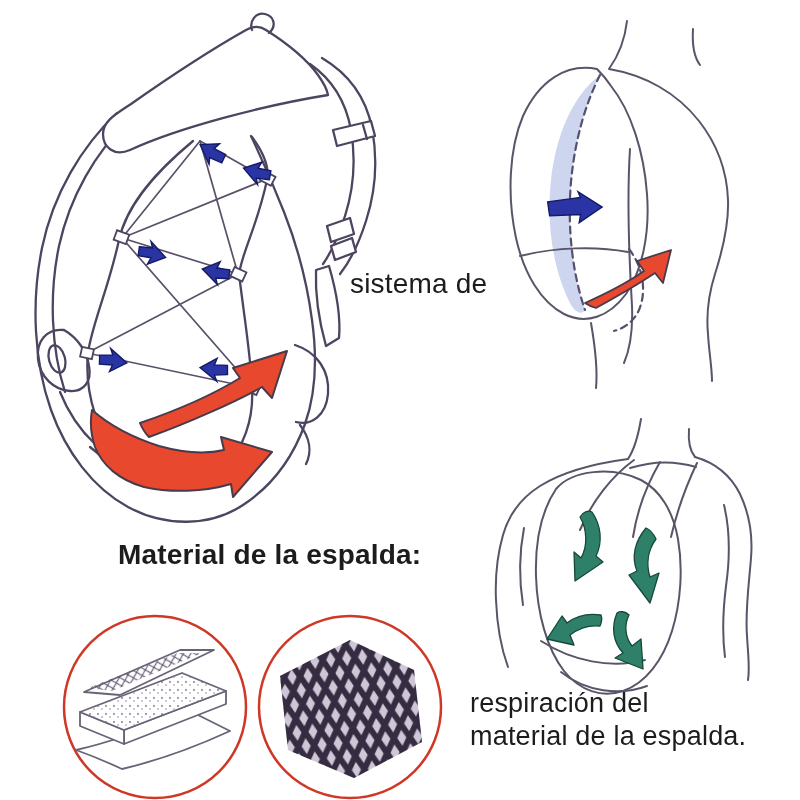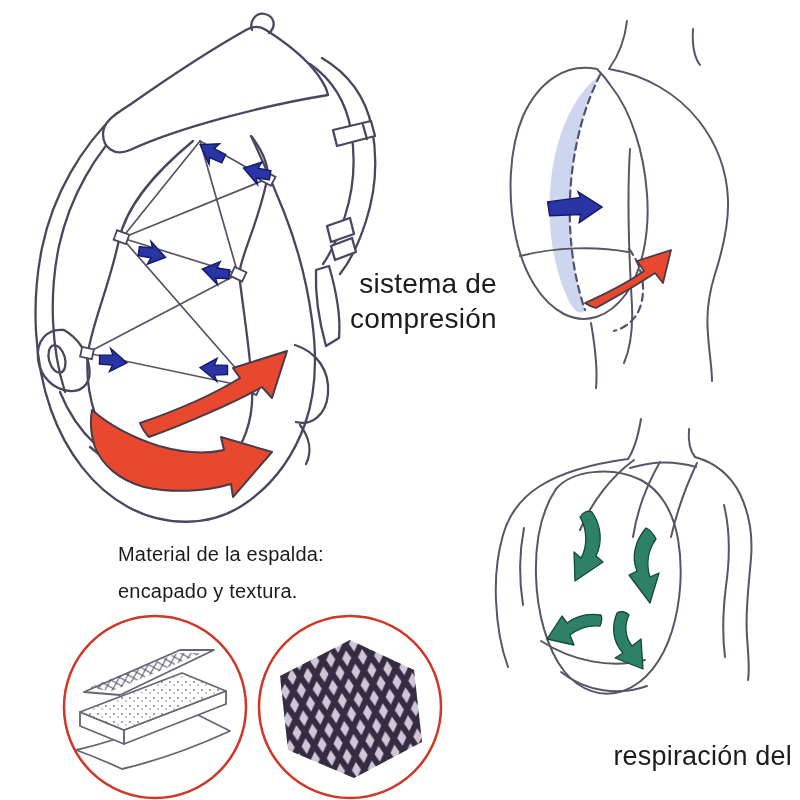--- a/index.html
+++ b/index.html
@@ -8,22 +8,22 @@
   svg{position:absolute;left:0;top:0;}
   .ink{stroke:#4d4460;fill:none;stroke-width:2.3;stroke-linecap:round;stroke-linejoin:round;}
   .ink2{stroke:#5a5468;fill:none;stroke-width:2;stroke-linecap:round;stroke-linejoin:round;}
   .thin{stroke:#5a5168;fill:none;stroke-width:1.7;stroke-linecap:round;}
   .tab{fill:#ffffff;stroke:#4d4460;stroke-width:1.8;}
   .dash{stroke:#55506e;fill:none;stroke-width:2.2;stroke-dasharray:7 5;stroke-linecap:round;}
   .sketch{stroke:#6a6276;fill:none;stroke-width:1.8;stroke-linecap:round;stroke-linejoin:round;}
   .white{fill:#ffffff;}
   .note{position:absolute;color:#1c1c1e;}
   .note-tension{left:350px;top:266px;font-size:28px;line-height:35px;letter-spacing:.2px;text-align:right;}
-  .note-material{left:118px;top:536px;font-size:20px;line-height:37px;letter-spacing:.2px;}
-  .note-breathing{left:470px;top:740px;width:322px;text-align:right;font-size:27px;line-height:33px;letter-spacing:.2px;}
+  .note-material{left:118px;top:536px;font-size:28px;line-height:37px;letter-spacing:.2px;font-weight:bold;}
+  .note-breathing{left:470px;top:687px;width:322px;font-size:27px;line-height:33px;letter-spacing:.2px;}
 </style>
 </head>
 <body>
 
 <svg width="800" height="800" viewBox="0 0 800 800">
   <defs>
     <path id="blue-arrow" d="M -14,-4 L -1,-6 L -4,-12 L 14,0 L -2,11 L 0,4 L -13,5 Z"></path>
     <pattern id="xhatch" width="9" height="9" patternUnits="userSpaceOnUse" patternTransform="rotate(-16)">
       <path d="M0,9 L9,0 M0,0 L9,9" stroke="#5d5570" stroke-width="1.1" fill="none"></path>
     </pattern>
@@ -138,23 +138,22 @@
 
   <g>
     <circle cx="350" cy="707" r="91" fill="none" stroke="#cf3726" stroke-width="2.5"></circle>
     <polygon points="350,640 414,670 422,742 354,778 288,750 280,676" fill="#cfc6d6" stroke="none"></polygon>
     <polygon points="350,640 414,670 422,742 354,778 288,750 280,676" fill="url(#diamondmesh)" stroke="none"></polygon>
   </g>
 </svg>
 
 <div class="note note-tension">
   <div>sistema de</div>
-  <div>compresión</div>
 </div>
 
 <div class="note note-material">
   <div>Material de la espalda:</div>
-  <div>encapado y textura.</div>
 </div>
 
 <div class="note note-breathing">
   <div>respiración del</div>
+  <div>material de la espalda.</div>
 </div>
 
 </body></html>

